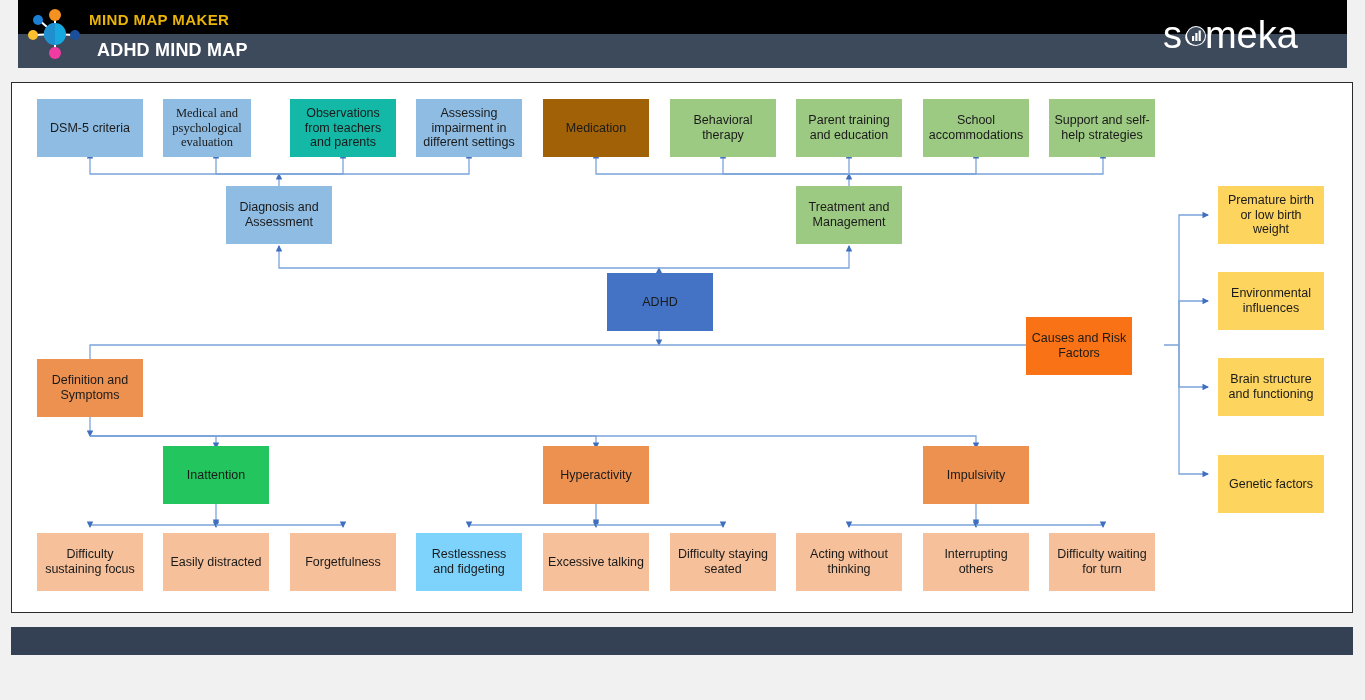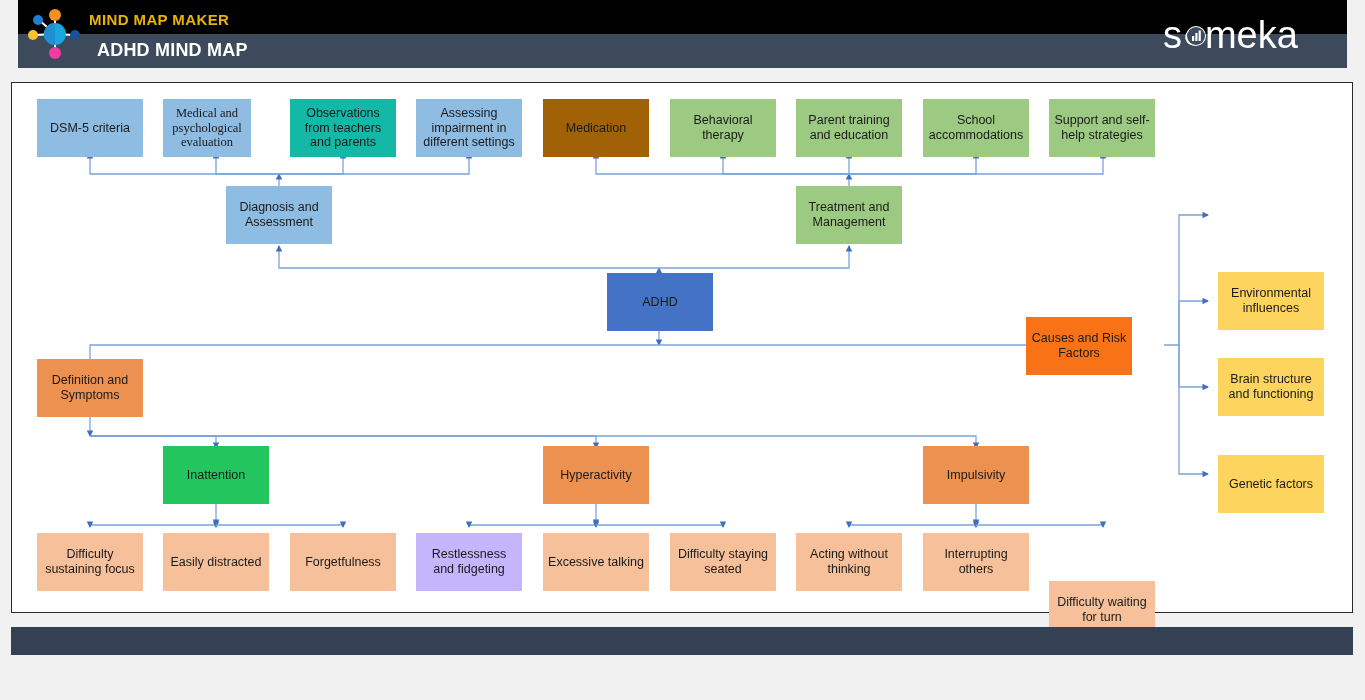--- a/index.html
+++ b/index.html
@@ -144,36 +144,37 @@
     <div class="node" style="left:151px;top:16px;width:88px;height:58px;background:#8fbce3;font-family:Liberation Serif, serif;">Medical and psychological evaluation</div>
     <div class="node" style="left:278px;top:16px;width:106px;height:58px;background:#14b8a6;">Observations from teachers and parents</div>
     <div class="node" style="left:404px;top:16px;width:106px;height:58px;background:#8fbce3;">Assessing impairment in different settings</div>
 
     <div class="node" style="left:531px;top:16px;width:106px;height:58px;background:#a16207;">Medication</div>
     <div class="node" style="left:658px;top:16px;width:106px;height:58px;background:#9dca82;">Behavioral therapy</div>
     <div class="node" style="left:784px;top:16px;width:106px;height:58px;background:#9dca82;">Parent training and education</div>
     <div class="node" style="left:911px;top:16px;width:106px;height:58px;background:#9dca82;">School accommodations</div>
     <div class="node" style="left:1037px;top:16px;width:106px;height:58px;background:#9dca82;">Support and self-help strategies</div>
 
+    <div class="node" style="left:1206px;top:103px;width:106px;height:58px;background:#fdd45e;">Premature birth or low birth weight</div>
     <div class="node" style="left:1206px;top:189px;width:106px;height:58px;background:#fdd45e;">Environmental influences</div>
     <div class="node" style="left:1206px;top:275px;width:106px;height:58px;background:#fdd45e;">Brain structure and functioning</div>
     <div class="node" style="left:1206px;top:362px;width:106px;height:58px;background:#fdd45e;margin-top:10px;">Genetic factors</div>
 
     <div class="node" style="left:151px;top:363px;width:106px;height:58px;background:#22c55e;">Inattention</div>
     <div class="node" style="left:531px;top:363px;width:106px;height:58px;background:#ed9150;">Hyperactivity</div>
     <div class="node" style="left:911px;top:363px;width:106px;height:58px;background:#ed9150;">Impulsivity</div>
 
     <div class="node" style="left:25px;top:450px;width:106px;height:58px;background:#f6c09a;">Difficulty sustaining focus</div>
     <div class="node" style="left:151px;top:450px;width:106px;height:58px;background:#f6c09a;">Easily distracted</div>
     <div class="node" style="left:278px;top:450px;width:106px;height:58px;background:#f6c09a;">Forgetfulness</div>
 
-    <div class="node" style="left:404px;top:450px;width:106px;height:58px;background:#c4b5fd;">Restlessness and fidgeting</div>
+    <div class="node" style="left:404px;top:450px;width:106px;height:58px;background:#7dd3fc;">Restlessness and fidgeting</div>
     <div class="node" style="left:531px;top:450px;width:106px;height:58px;background:#f6c09a;">Excessive talking</div>
     <div class="node" style="left:784px;top:450px;width:106px;height:58px;background:#f6c09a;">Acting without thinking</div>
 
     <div class="node" style="left:658px;top:450px;width:106px;height:58px;background:#f6c09a;">Difficulty staying seated</div>
     <div class="node" style="left:911px;top:450px;width:106px;height:58px;background:#f6c09a;">Interrupting others</div>
-    <div class="node" style="left:1037px;top:450px;width:106px;height:58px;background:#f6c09a;margin-top:48px;">Difficulty waiting for turn</div>
+    <div class="node" style="left:1037px;top:450px;width:106px;height:58px;background:#f6c09a;">Difficulty waiting for turn</div>
 
   </div>
 
   <div class="footer-bar"></div>
 </div>
 
 </body></html>

